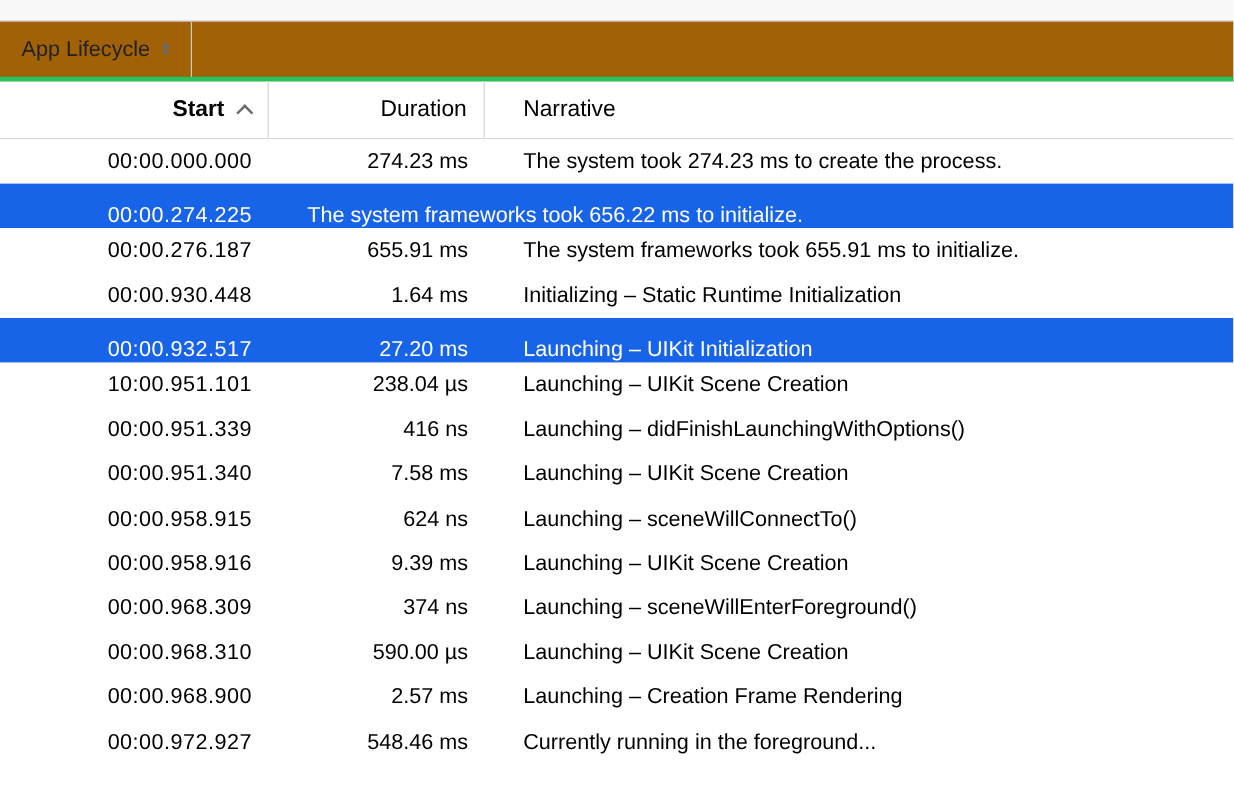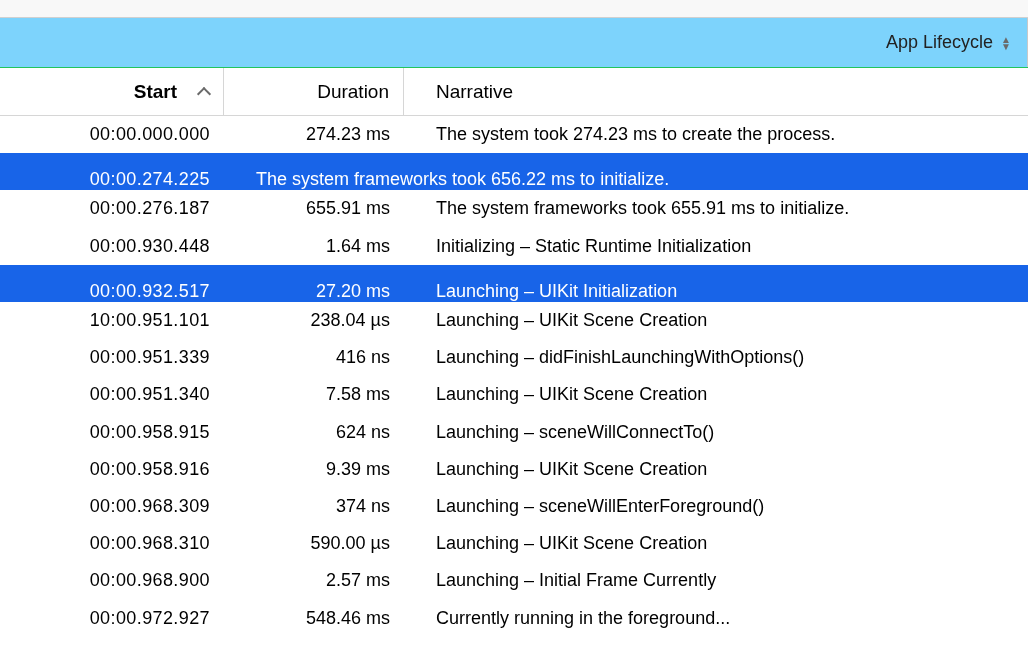--- a/index.html
+++ b/index.html
@@ -16,25 +16,24 @@
       height: 660px;
       overflow: hidden;
     }
     .top-strip {
       height: 18px;
       background: #f8f8f8;
       border-bottom: 1px solid #d0d0d0;
     }
     .tab-bar {
       height: 50px;
-      background: #7dd3fc;
-      border-bottom: 1px solid #22c55e;
+      background: #a16207;
+      border-bottom: 4px solid #22c55e;
       display: flex;
       align-items: stretch;
-      justify-content: flex-end;
     }
     .tab {
       display: flex;
       align-items: center;
       padding: 0 16px 0 18px;
       border-right: 1px solid #c8c8c8;
       cursor: default;
       gap: 8px;
     }
     .tab-label {
@@ -59,21 +58,21 @@
     .col-start, .col-duration, .col-narrative {
       display: flex;
       align-items: center;
       height: 100%;
     }
     .col-start-h {
       width: 224px;
       border-right: 1px solid #d6d6d6;
       justify-content: flex-end;
       padding-right: 14px;
-      gap: 22px;
+      gap: 12px;
       font-weight: 600;
     }
     .col-duration-h {
       width: 180px;
       border-right: 1px solid #d6d6d6;
       justify-content: flex-end;
       padding-right: 14px;
       font-weight: 400;
     }
     .col-narrative-h {
@@ -214,20 +213,20 @@
       <div class="c-narrative">Launching – sceneWillEnterForeground()</div>
     </div>
     <div class="row">
       <div class="c-start">00:00.968.310</div>
       <div class="c-duration">590.00 µs</div>
       <div class="c-narrative">Launching – UIKit Scene Creation</div>
     </div>
     <div class="row">
       <div class="c-start">00:00.968.900</div>
       <div class="c-duration">2.57 ms</div>
-      <div class="c-narrative">Launching – Initial Frame Currently</div>
+      <div class="c-narrative">Launching – Creation Frame Rendering</div>
     </div>
     <div class="row">
       <div class="c-start">00:00.972.927</div>
       <div class="c-duration">548.46 ms</div>
       <div class="c-narrative">Currently running in the foreground...</div>
     </div>
   </div>
 
 </body></html>

